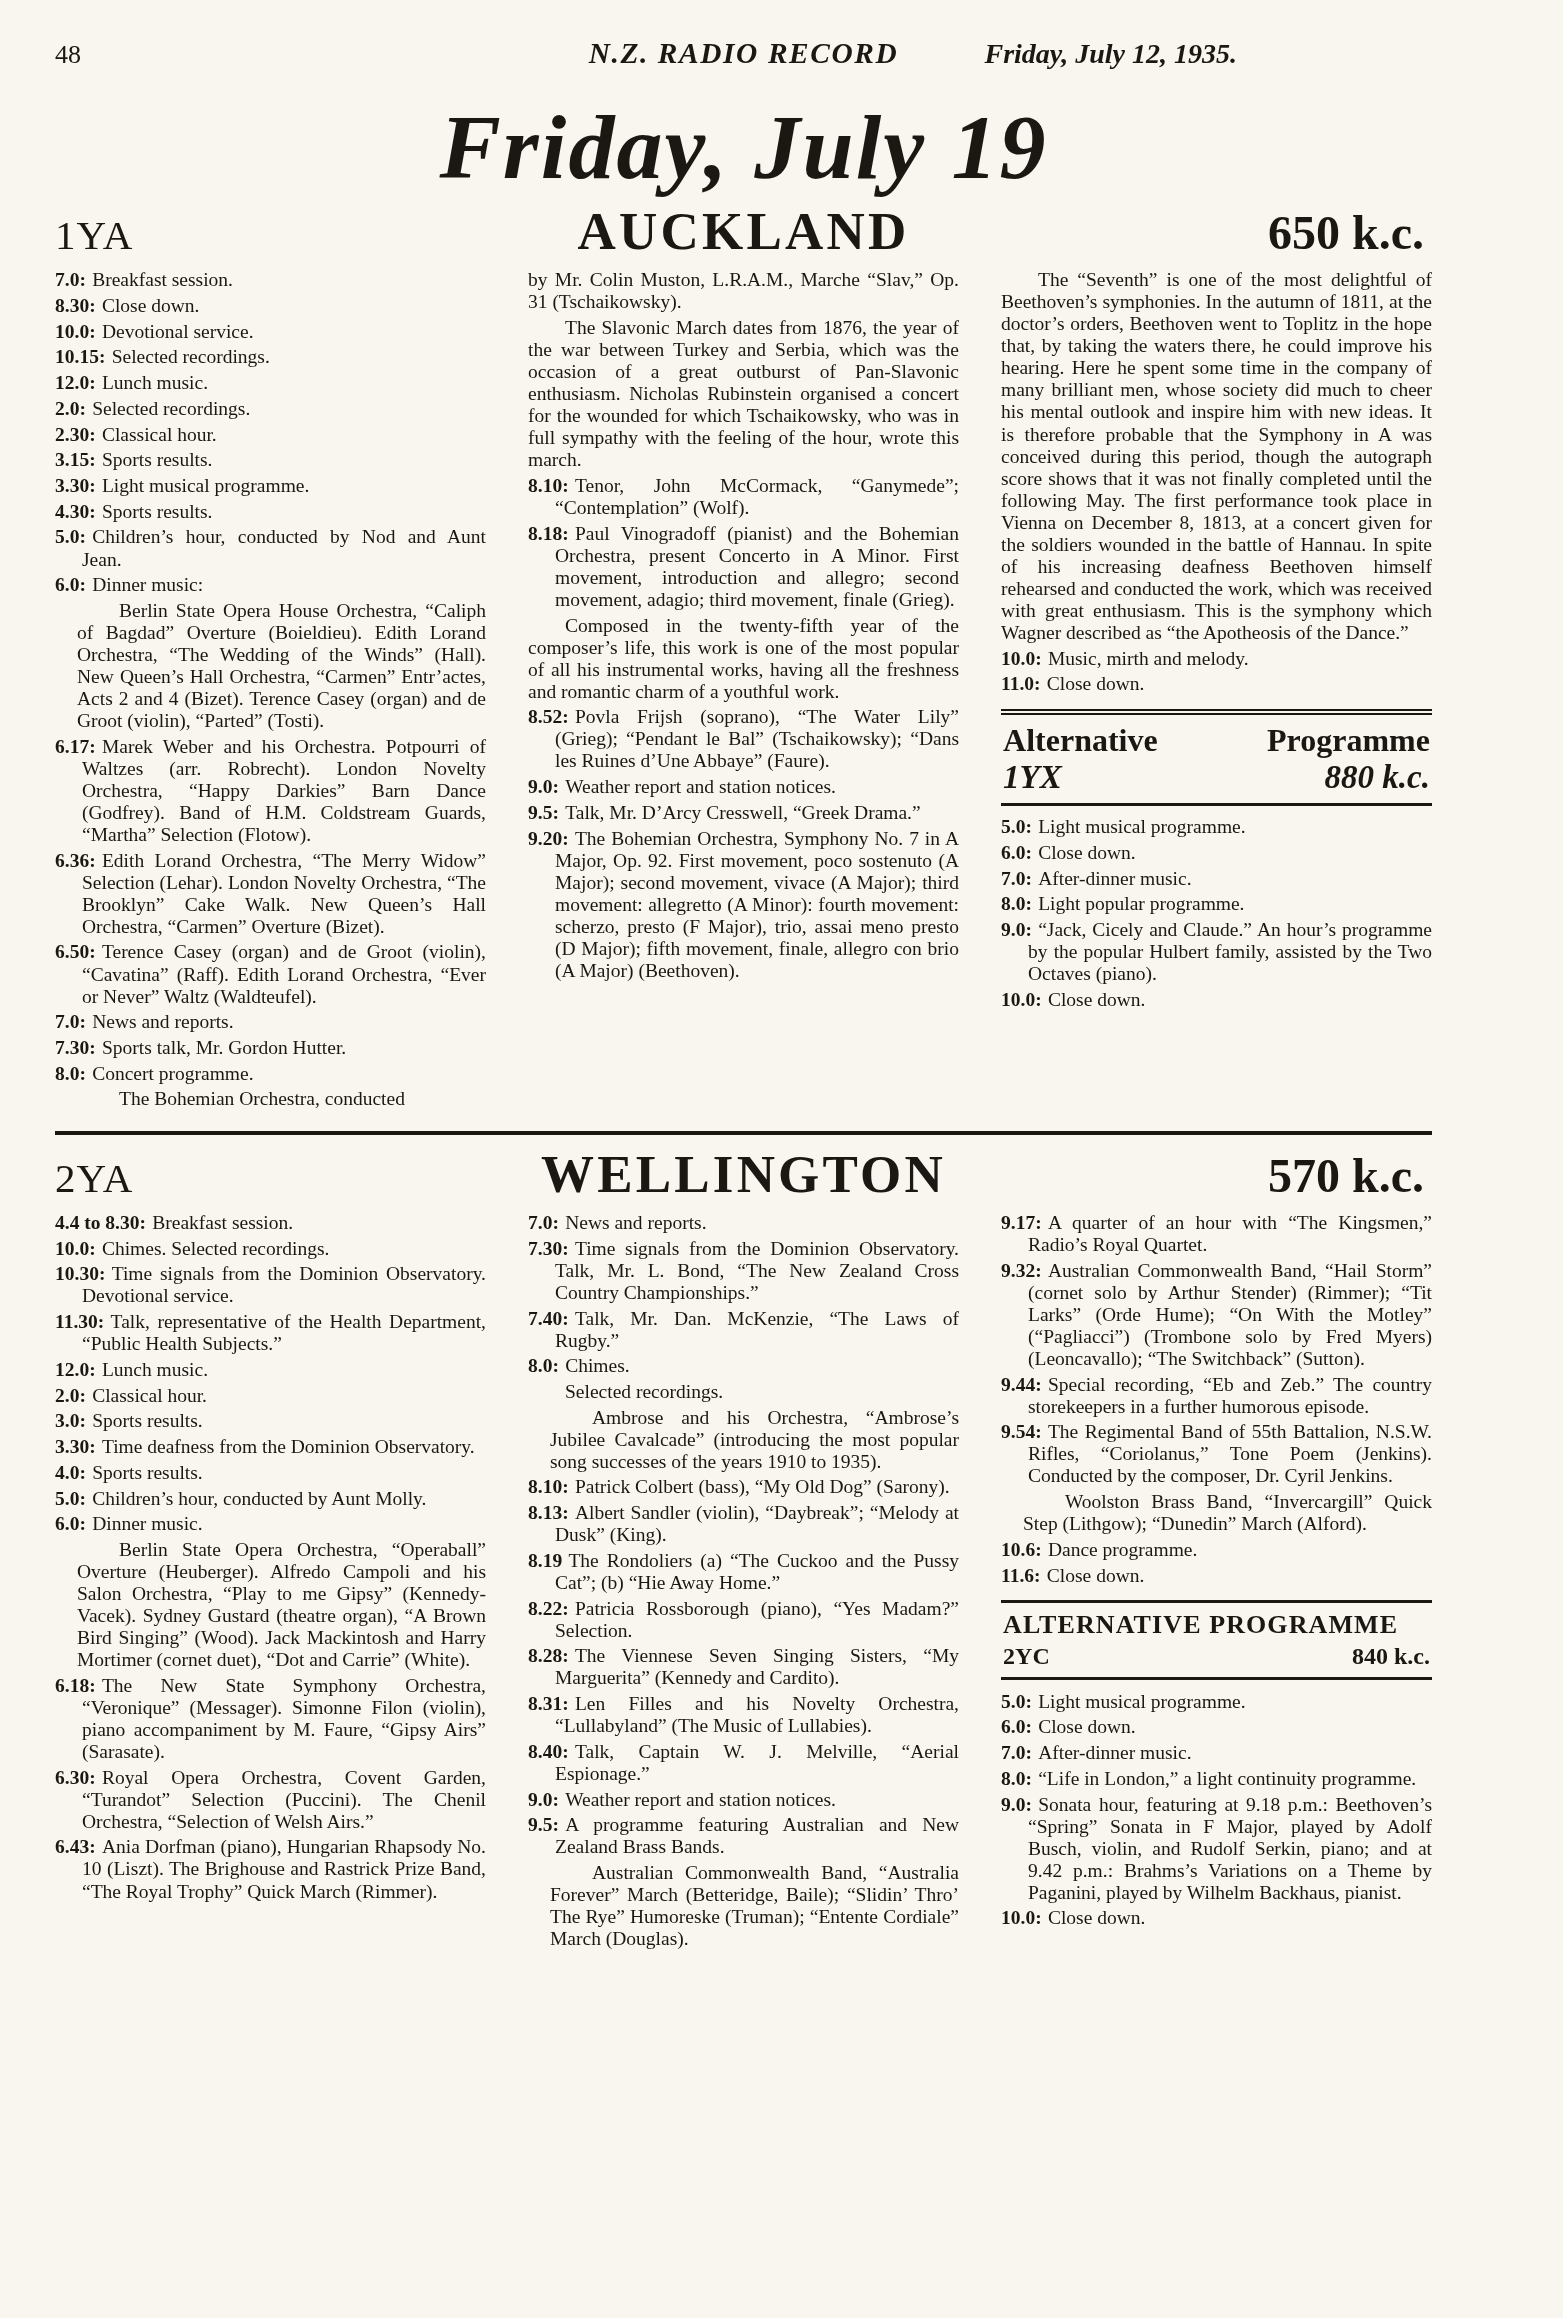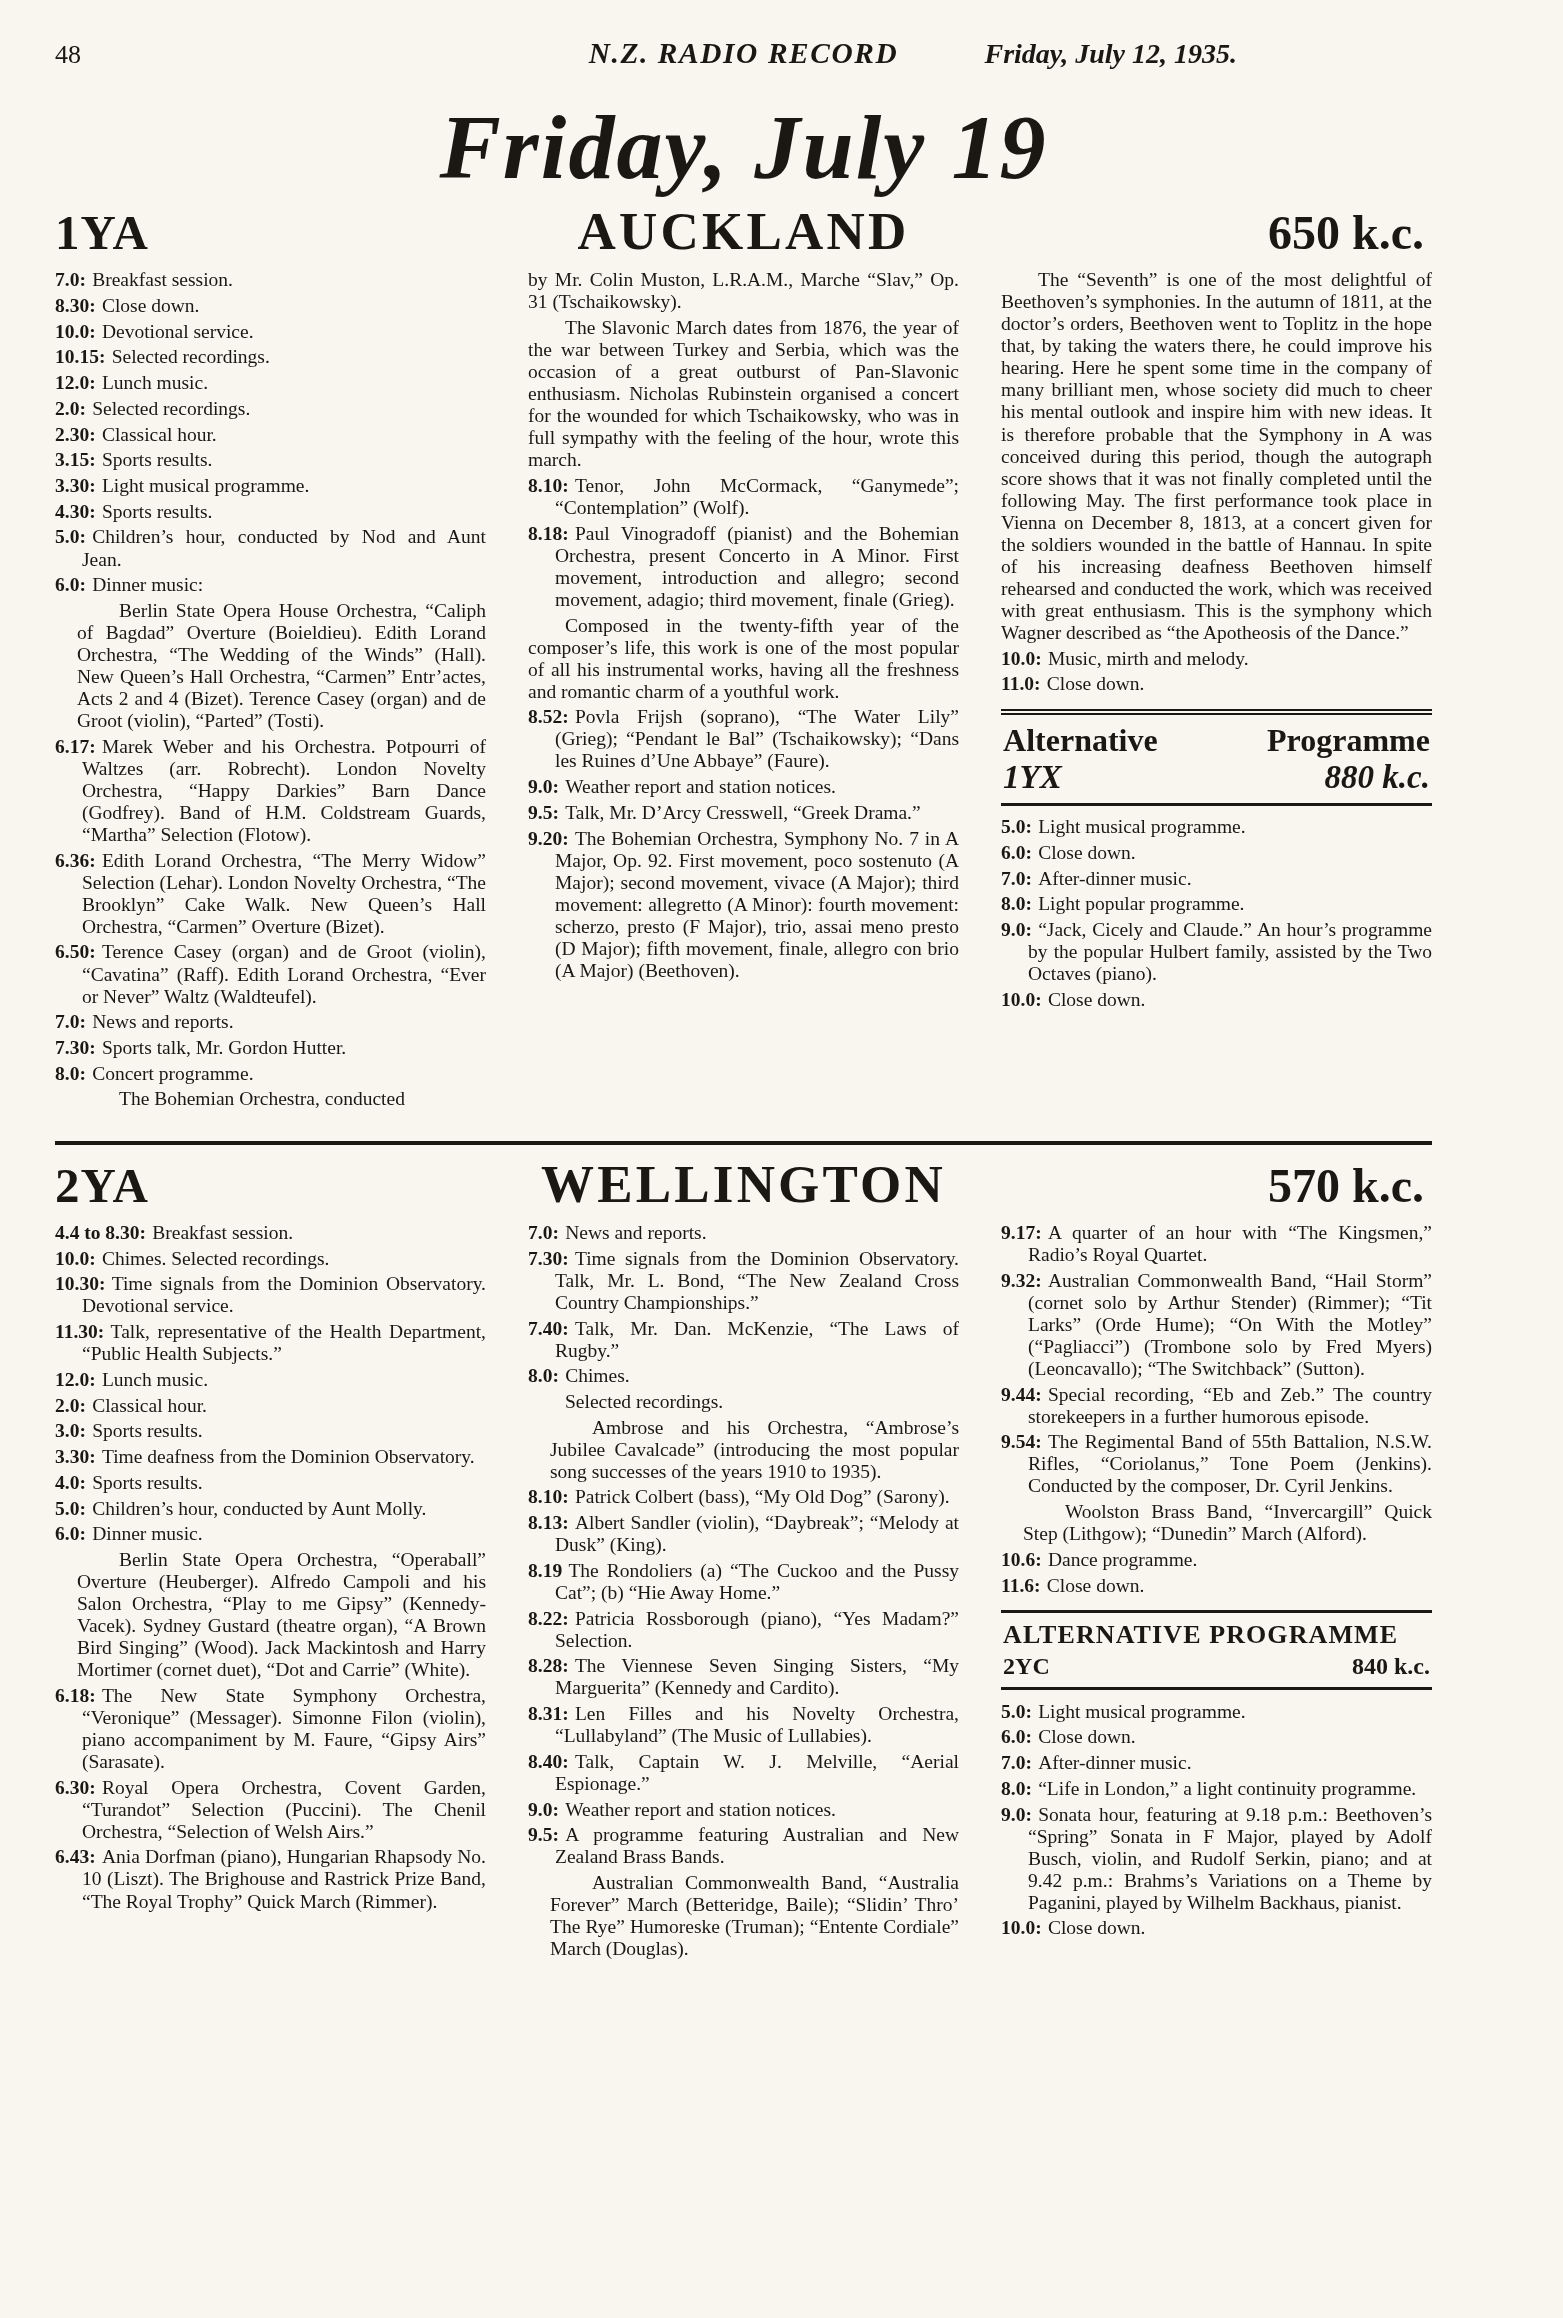--- a/index.html
+++ b/index.html
@@ -14,23 +14,23 @@
   .pageno{font-size:26px;}
   .masthead{font-size:29.4px;font-weight:bold;font-style:italic;letter-spacing:1.6px;}
   .issuedate{font-size:28px;font-weight:bold;font-style:italic;justify-self:end;padding-right:195px;white-space:nowrap;}
   
   .headline{
     text-align:center;font-size:92px;font-weight:bold;font-style:italic;
     letter-spacing:2.1px;margin:29px 0 5.3px 0;line-height:1.05;
   }
   
   .section{margin-top:5.3px;}
-  .section + .section{border-top:4.7px solid #1b1713;margin-top:27px;padding-top:3.2px;}
+  .section + .section{border-top:4.7px solid #1b1713;margin-top:17px;padding-top:3.2px;}
   .sec-head{display:grid;grid-template-columns:1fr auto 1fr;align-items:baseline;margin:5.3px 0 8.4px 0;}
-  .station{font-size:49px;font-weight:bold;letter-spacing:1.1px;}
+  .station{font-size:41px;font-weight:normal;letter-spacing:1.1px;}
   .city{font-size:53px;font-weight:bold;letter-spacing:3.2px;}
   .freq{font-size:48px;font-weight:bold;justify-self:end;padding-right:8px;white-space:nowrap;}
   .cols{display:grid;grid-template-columns:1fr 1fr 1fr;column-gap:24px;gap:42px;}
   
   .entry,.para,.plist,.cont{font-size:19.5px;line-height:1.13;text-align:justify;margin:0 0 3.7px 0;}
   .entry{padding-left:27px;text-indent:-27px;}
   .time{font-weight:bold;margin-right:6.3px;}
   .para{text-indent:37px;}
   .plist{padding-left:22px;text-indent:42px;}
   .cont{text-indent:0;}

